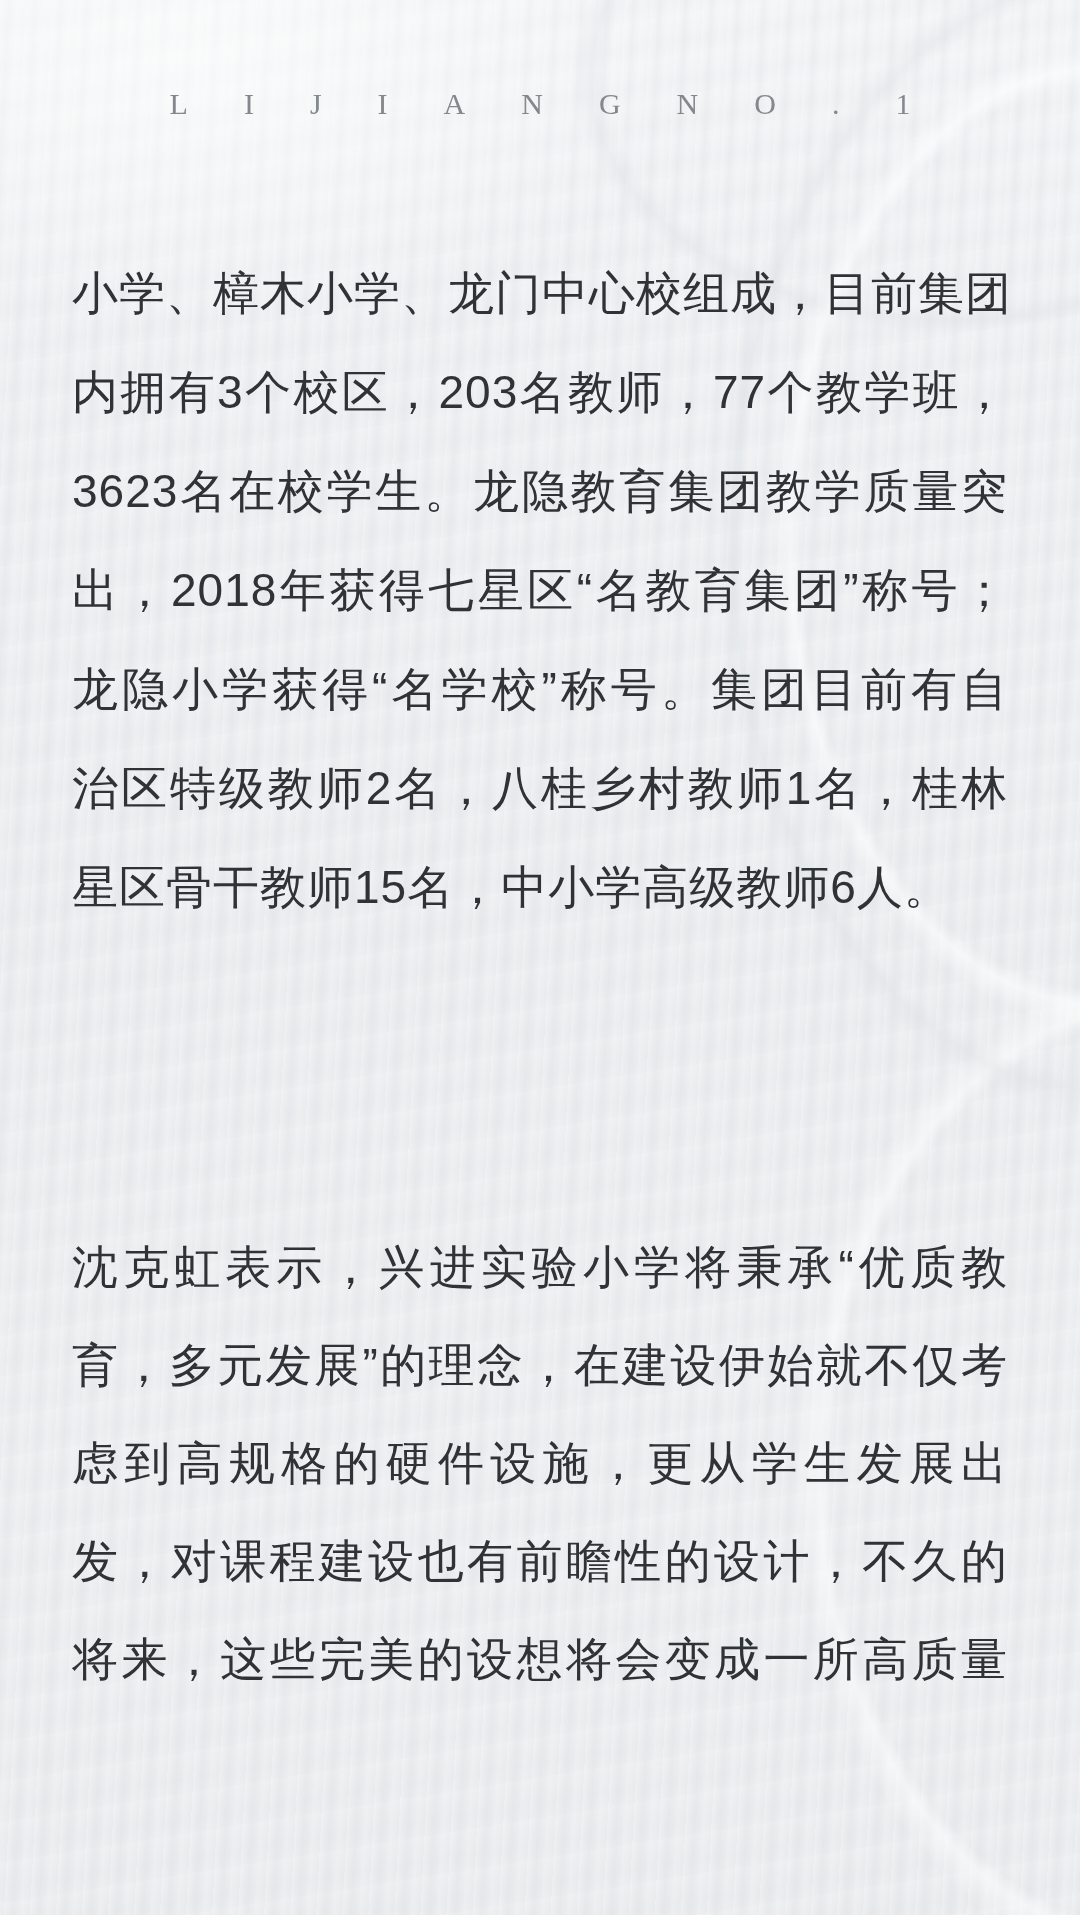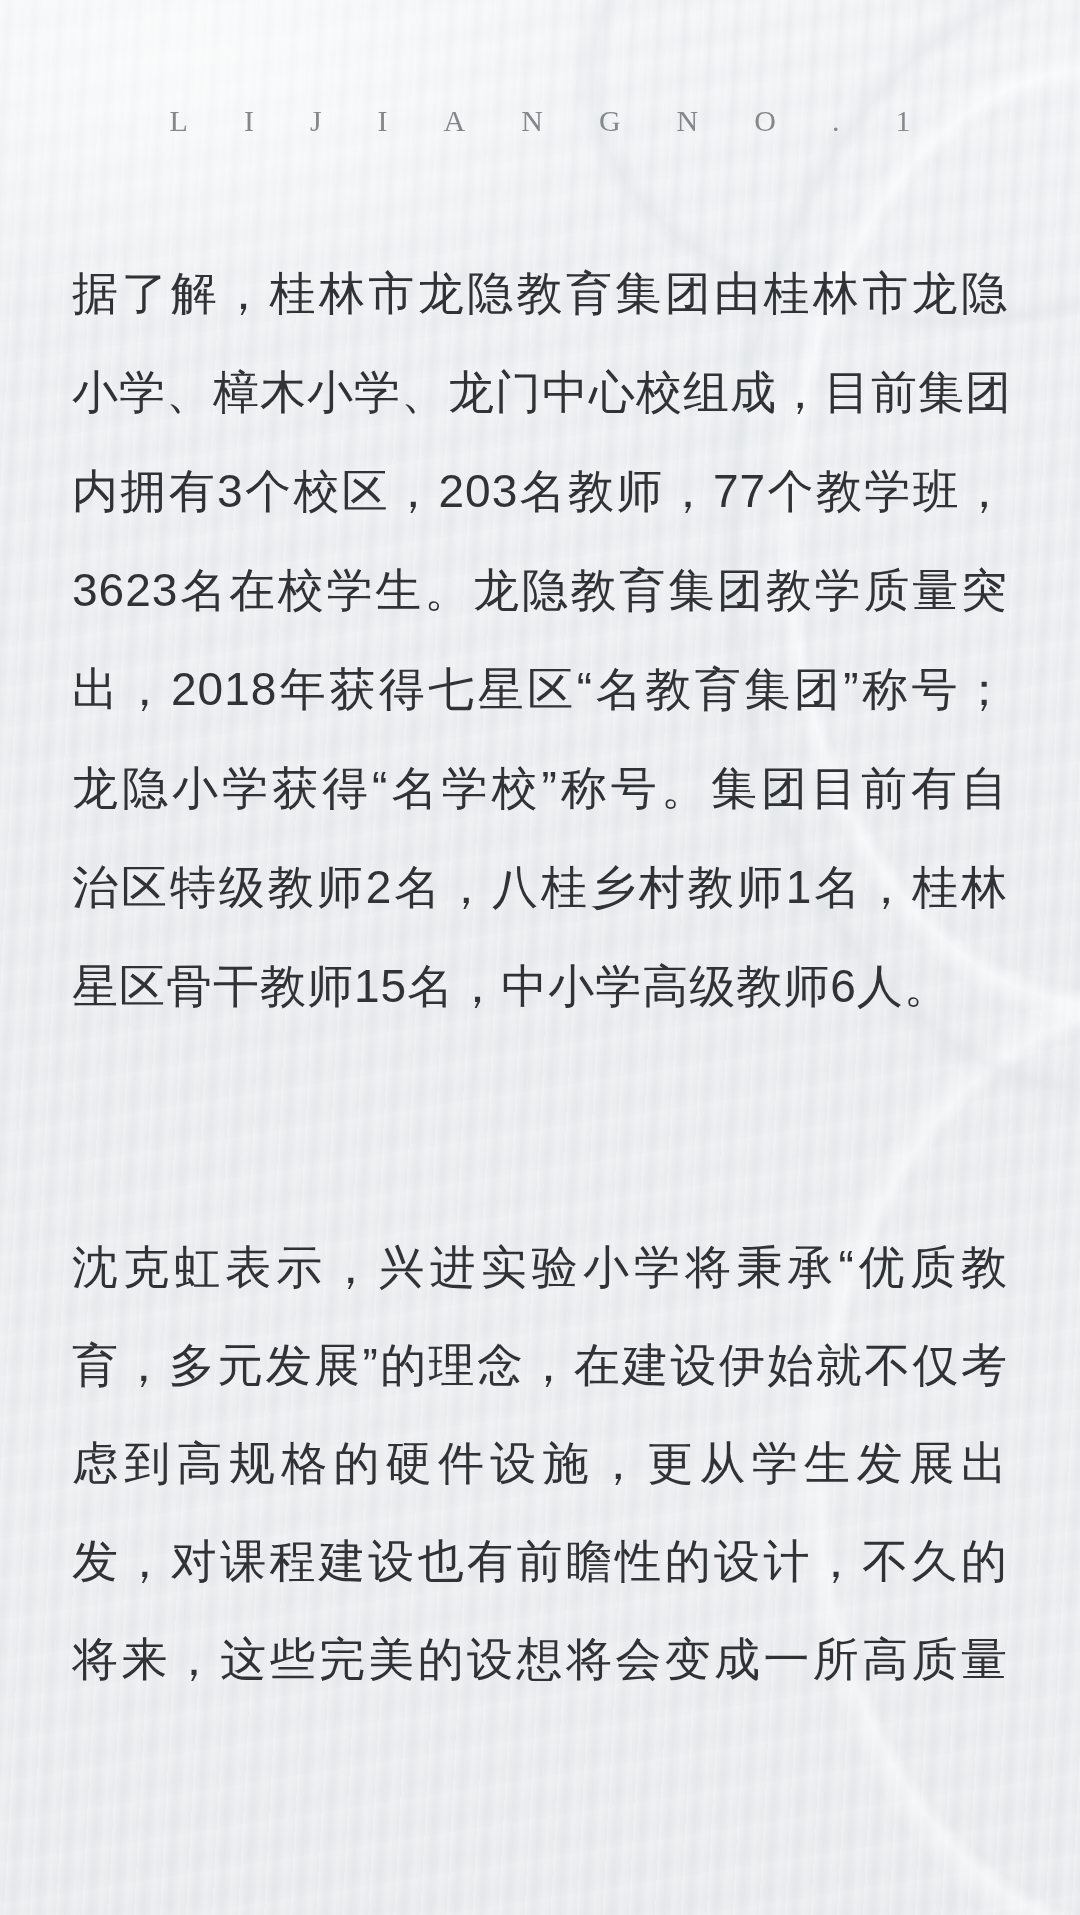--- a/index.html
+++ b/index.html
@@ -46,21 +46,20 @@
     box-sizing: border-box;
     padding-left: 56px; 
     text-align: center;
     font-family: "Liberation Serif", "DejaVu Serif", serif;
     font-size: 30px;
     line-height: 36px;
     font-weight: 400;
     letter-spacing: 56px;
     color: #83888d;
     white-space: nowrap;
-    margin-top: 17px;
   }
 
   .para {
     position: absolute;
     left: 72px;
     width: 936px;
     color: #2f3336;
   }
   .para-1 { top: 244px; }
   .para-2 { top: 1218px; }
@@ -83,21 +82,20 @@
   }
 </style>
 </head>
 <body>
 
 <div class="page">
 
   <div class="brand">LIJIANGNO.1</div>
 
   <div class="para para-1">
-    <div class="line">据了解，桂林市龙隐教育集团由桂林市龙隐</div>
     <div class="line">小学、樟木小学、龙门中心校组成，目前集团</div>
     <div class="line">内拥有3个校区，203名教师，77个教学班，</div>
     <div class="line">3623名在校学生。龙隐教育集团教学质量突</div>
     <div class="line">出，2018年获得七星区“名教育集团”称号；</div>
     <div class="line">龙隐小学获得“名学校”称号。集团目前有自</div>
     <div class="line">治区特级教师2名，八桂乡村教师1名，桂林</div>
     <div class="line para-end">星区骨干教师15名，中小学高级教师6人。</div>
   </div>
 
   <div class="para para-2">

